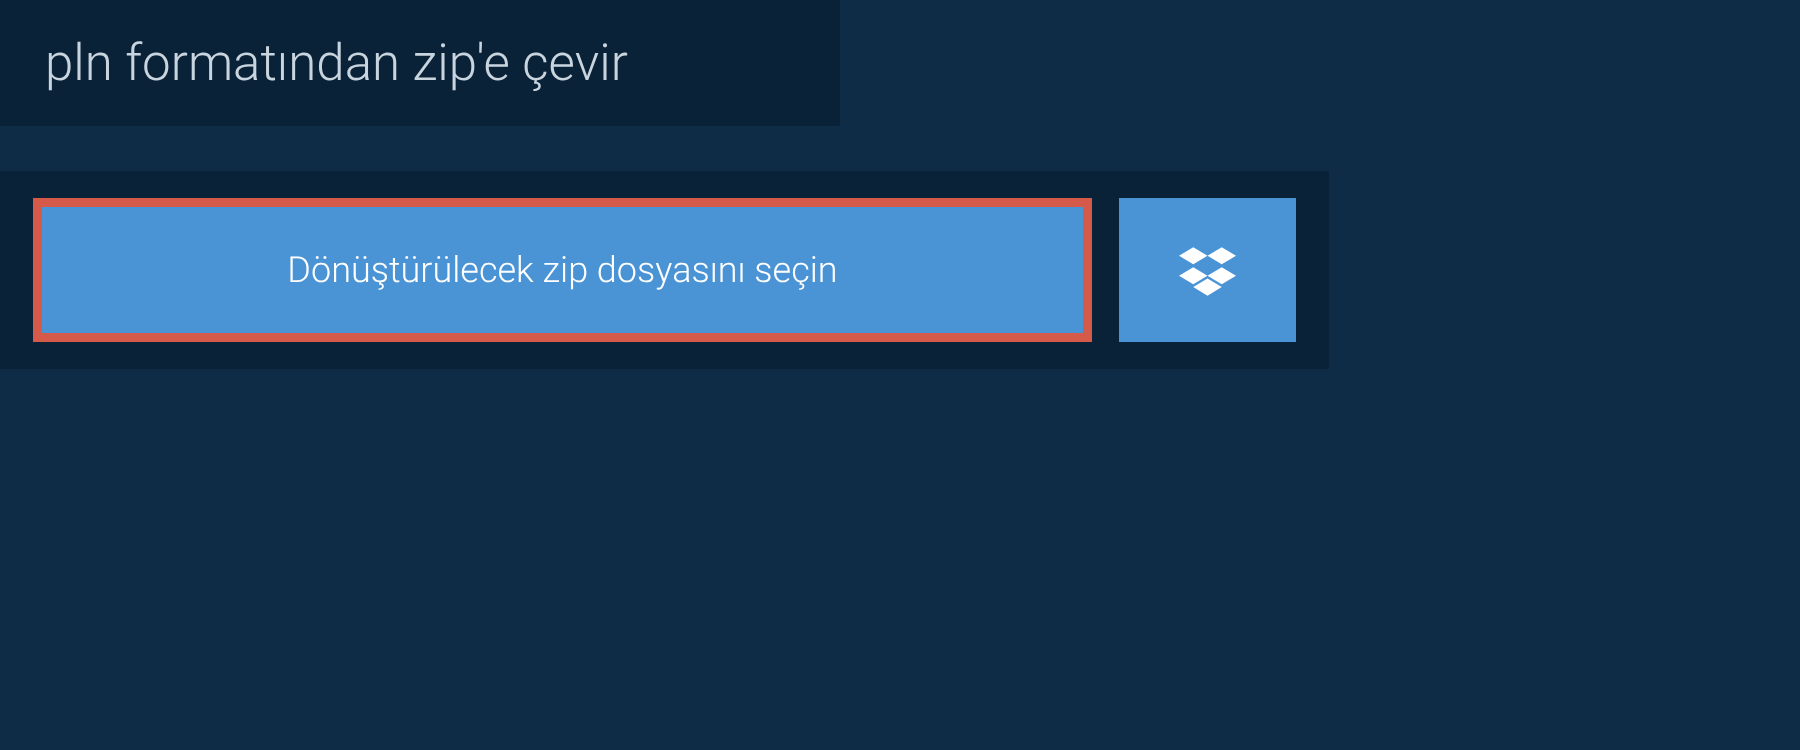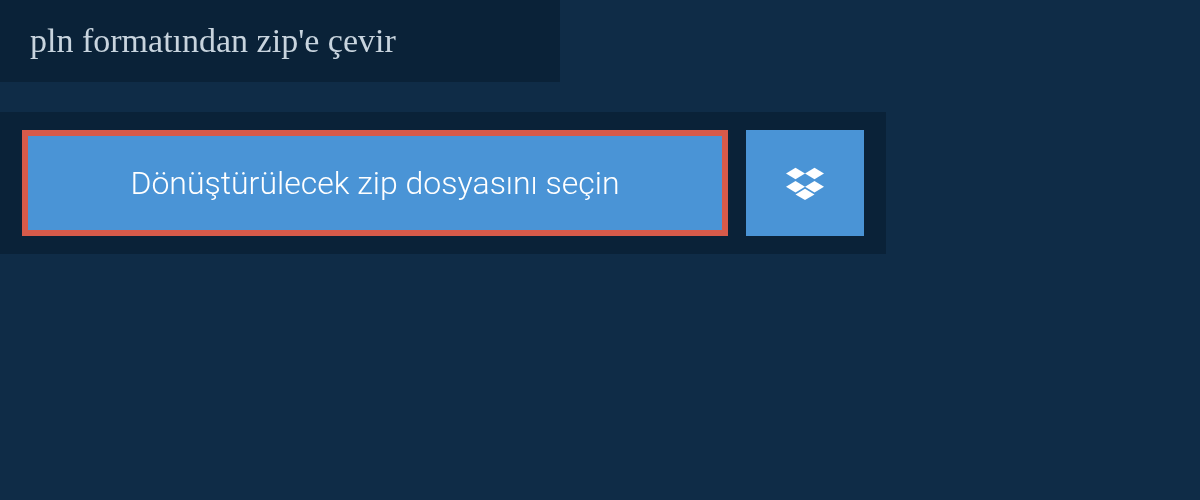--- a/index.html
+++ b/index.html
@@ -15,35 +15,34 @@
       overflow: hidden;
     }
     .header-tab {
       background-color: #0a2238;
       color: #c8d4de;
       font-size: 34px;
       font-weight: 300;
       padding: 22px 30px;
       display: inline-block;
       width: 560px;
-      font-family: Liberation Serif, serif;
     }
     .upload-panel {
       background-color: #0a2238;
       margin-top: 30px;
       padding: 18px 22px;
       display: flex;
       gap: 18px;
       width: 886px;
     }
     .select-file-button {
       background-color: #4a94d6;
       border: 6px solid #d65a4a;
       color: #ffffff;
-      font-size: 32px;
+      font-size: 24px;
       font-weight: 300;
       padding: 28px 36px;
       cursor: pointer;
       flex: 1;
       text-align: center;
     }
     .dropbox-button {
       background-color: #4a94d6;
       width: 118px;
       display: flex;

